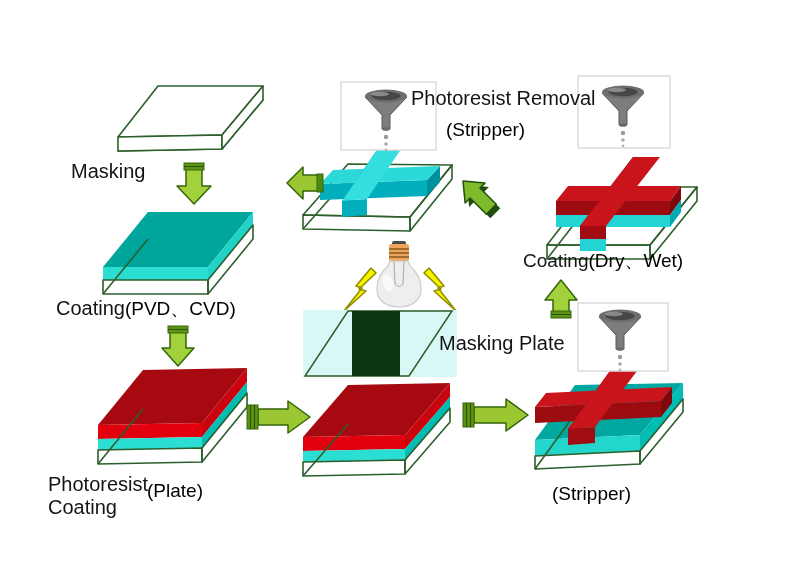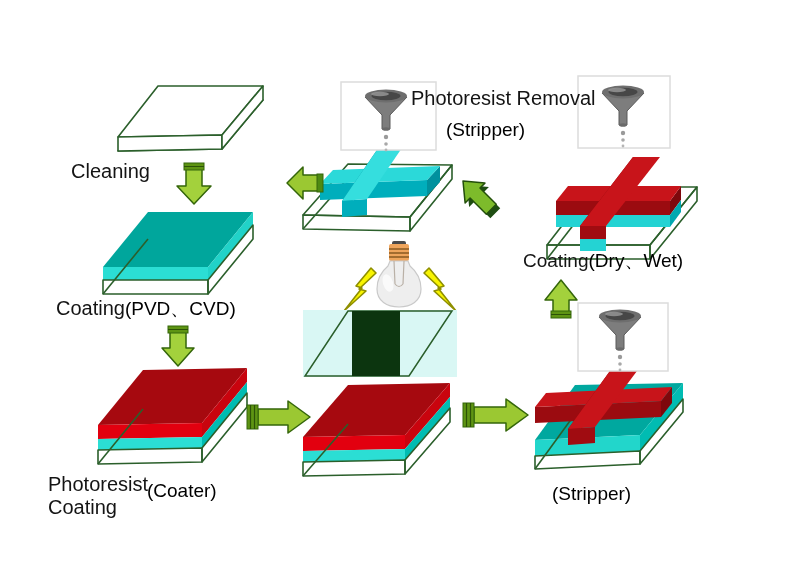--- a/index.html
+++ b/index.html
@@ -199,31 +199,32 @@
   <g>
     <rect x="578" y="76" width="92" height="72" fill="#ffffff" stroke="#DCDCDC" stroke-width="1.5"></rect>
     <use href="#funnel" x="623" y="92"></use>
   </g>
   <g>
     <rect x="578" y="303" width="90" height="68" fill="#ffffff" stroke="#DCDCDC" stroke-width="1.5"></rect>
     <use href="#funnel" x="620" y="316"></use>
   </g>
 </svg>
 
-<div class="lbl black" style="left:71px;top:160px">Cleaning</div>
+<div class="lbl black" style="left:71px;top:160px">Masking</div>
 
 <div class="lbl black" style="left:48px;top:473px">
   <div>Photoresist</div>
   <div>Coating</div>
 </div>
 
 <div class="lbl" style="left:56px;top:297px"><span class="black">Coating</span><span class="green">(PVD、CVD)</span></div>
-<div class="lbl green" style="left:147px;top:480px">(Coater)</div>
-
-
+<div class="lbl green" style="left:147px;top:480px">(Plate)</div>
+
+
+<div class="lbl black" style="left:439px;top:332px">Masking Plate</div>
 
 <div class="lbl green" style="left:552px;top:483px">(Stripper)</div>
 
 <div class="lbl black" style="left:411px;top:87px">Photoresist Removal</div>
 
 <div class="lbl" style="left:523px;top:250px"><span class="black" style="font-size:19px">Coating</span><span class="green">(Dry、Wet)</span></div>
 <div class="lbl green" style="left:446px;top:119px">(Stripper)</div>
 
 </div>
 

